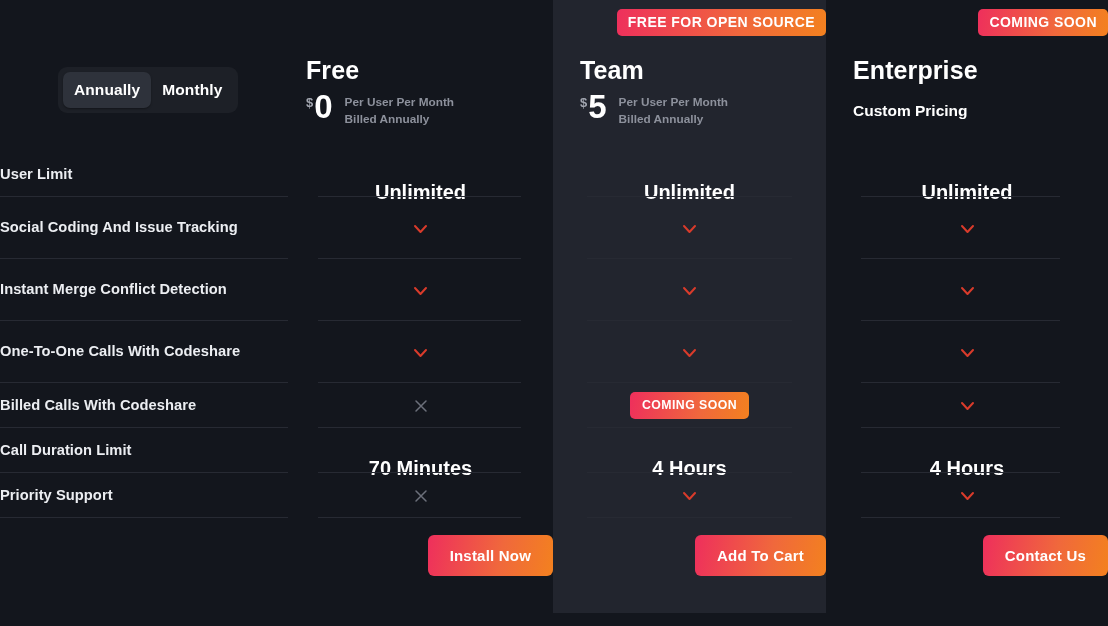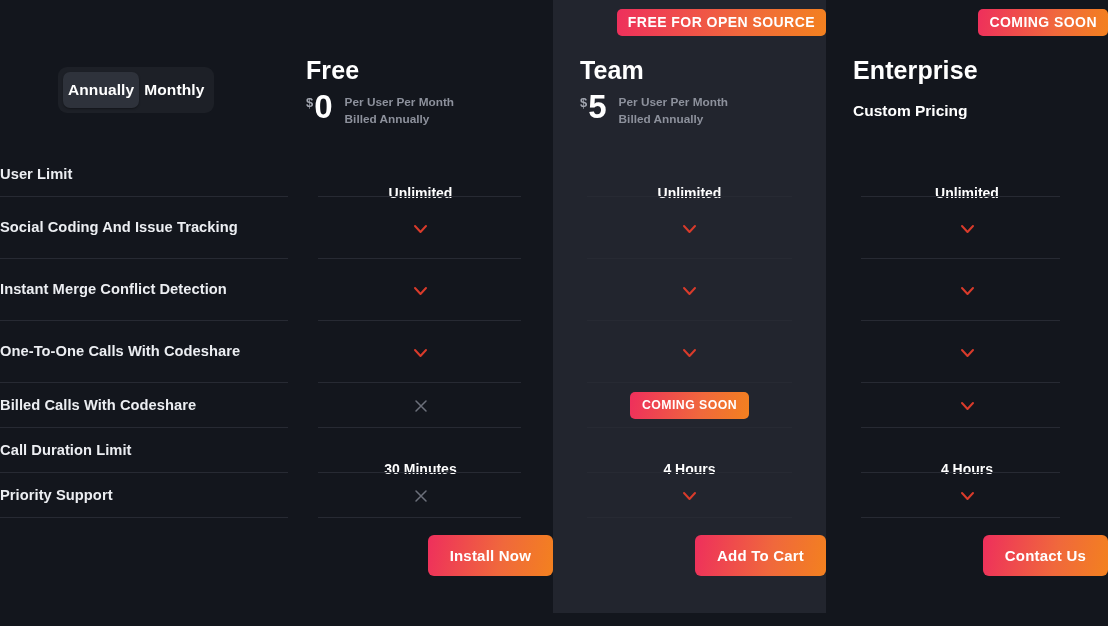--- a/index.html
+++ b/index.html
@@ -53,21 +53,21 @@
     display: flex;
     align-items: center;
     background: #1d2027;
     border-radius: 9px;
     padding: 5px;
   }
   .toggle-option {
     font-size: 15.5px;
     font-weight: bold;
     line-height: 1;
-    padding: 10px 5px;
+    padding: 10px 11px;
     border-radius: 7px;
     color: #ffffff;
     cursor: pointer;
     white-space: nowrap;
     letter-spacing: 0.1px;
   }
   .toggle-option.active {
     background: #2e323b;
     box-shadow: 0 1px 2px rgba(0,0,0,0.35);
   }
@@ -181,21 +181,21 @@
     right: 18px;
     bottom: 0;
     height: 1px;
     background: #272a33;
   }
   #col-free .row::after       { left: 30px;  right: 32px; }
   #col-team .row::after       { left: 34px;  right: 34px; }
   #col-enterprise .row::after { left: 35px;  right: 48px; }
 
   .cell-text {
-    font-size: 14px;
+    font-size: 20px;
     font-weight: bold;
     color: #ffffff;
     white-space: nowrap;
     margin-top: 36px;
   }
 
   
   .check-icon { display: block; width: 17px; height: 17px; }
   
   .cross-icon { display: block; width: 14px; height: 14px; }
@@ -315,21 +315,21 @@
         </span>
       </div>
       <div class="row h-single">
         <span class="cross-icon">
           <svg viewBox="0 0 14 14" width="14" height="14">
               <path d="M2 2 L12 12 M12 2 L2 12" fill="none" stroke="#6c707b" stroke-width="1.5" stroke-linecap="round"></path>
             </svg>
         </span>
       </div>
       <div class="row h-single">
-        <span class="cell-text">30 Minutes</span>
+        <span class="cell-text">70 Minutes</span>
       </div>
       <div class="row h-single">
         <span class="cross-icon">
           <svg viewBox="0 0 14 14" width="14" height="14">
               <path d="M2 2 L12 12 M12 2 L2 12" fill="none" stroke="#6c707b" stroke-width="1.5" stroke-linecap="round"></path>
             </svg>
         </span>
       </div>
     </div>
     <div class="cta-wrap">

